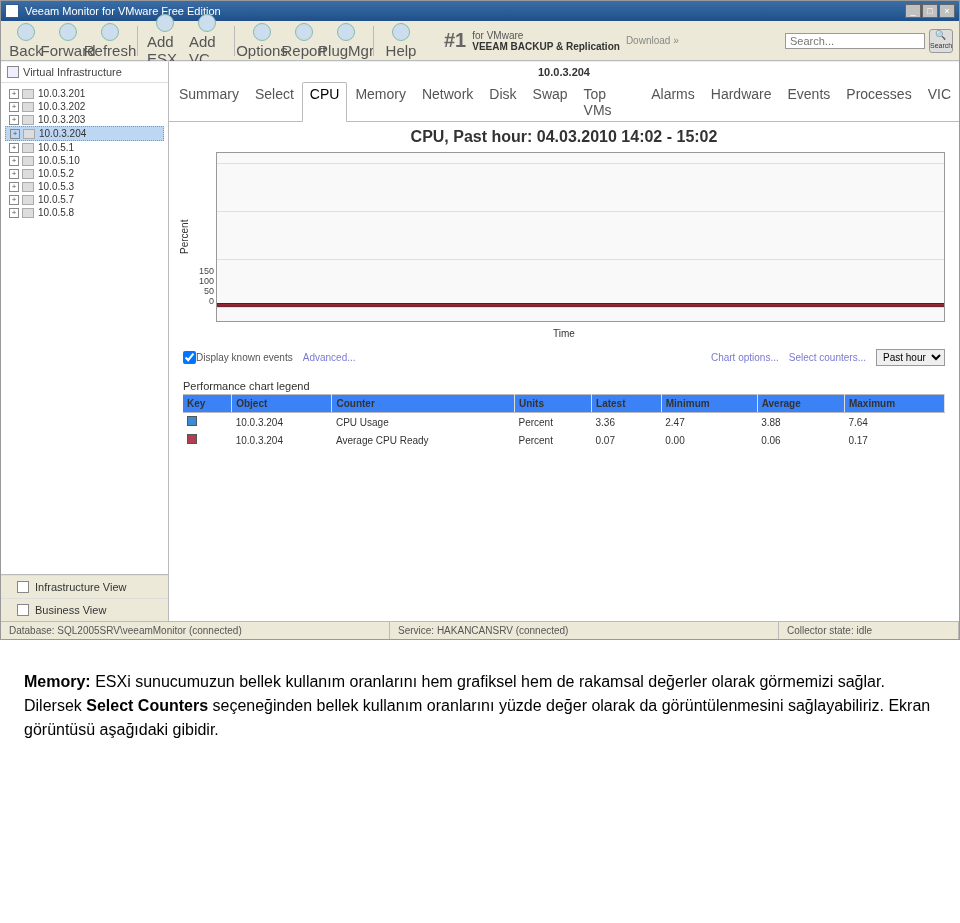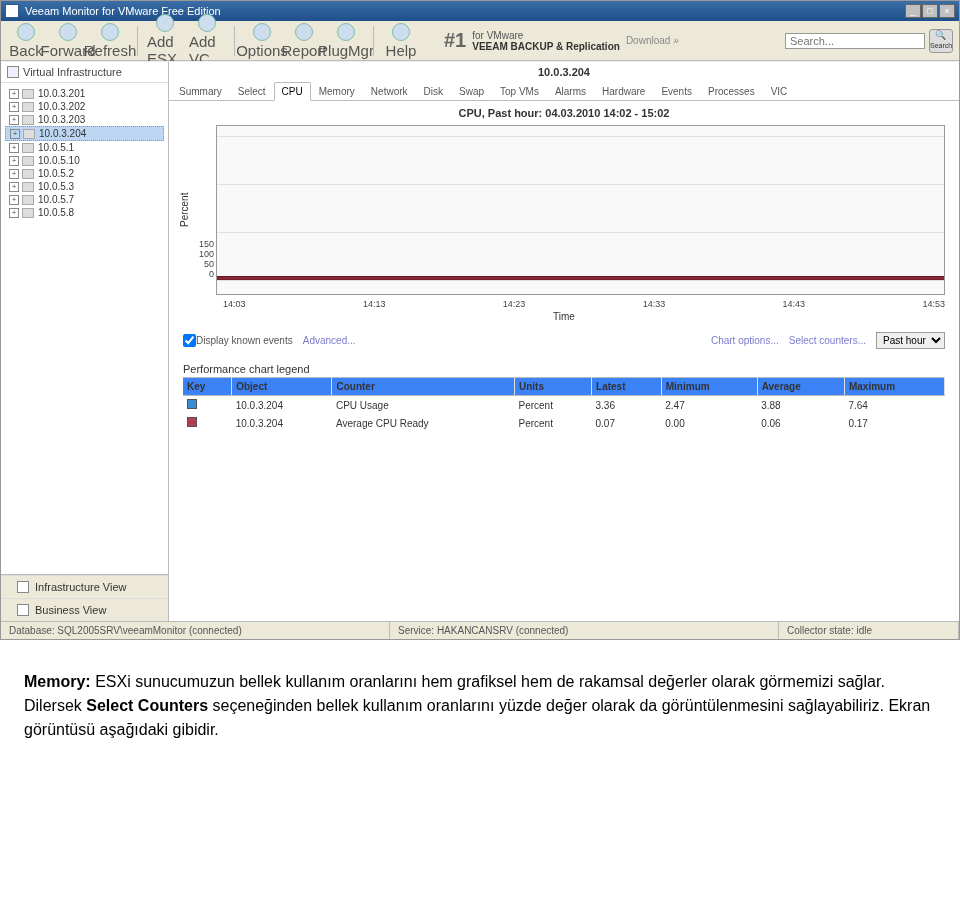--- a/index.html
+++ b/index.html
@@ -28,24 +28,24 @@
   .tree { flex: 1; padding: 4px 4px; overflow: auto; font-size: 10px; }
   .tree-item { display: flex; align-items: center; padding: 1px 0 1px 4px; }
   .tree-item.selected { background: #bdd6f2; border: 1px dotted #6a8; }
   .exp { width: 10px; height: 10px; border: 1px solid #888; font-size: 8px; text-align: center; line-height: 8px; margin-right: 3px; color: #555; }
   .node-icon { width: 12px; height: 10px; background: #ddd; border: 1px solid #aaa; margin-right: 4px; }
   .side-tabs { border-top: 1px solid #bbb; }
   .side-tab { display: flex; align-items: center; padding: 5px 16px; font-size: 11px; border-top: 1px solid #ddd; background: #ece9d8; }
   .side-tab .st-icon { width: 12px; height: 12px; border: 1px solid #888; margin-right: 6px; background: #fff; }
   .content-area { flex: 1; display: flex; flex-direction: column; background: #fff; border-top: 1px solid #eee; }
   .host-title { text-align: center; font-size: 11px; font-weight: bold; padding: 4px 0; }
-  .subtabs { display: flex; border-bottom: 1px solid #bbb; font-size: 10px; padding-left: 2px; }
+  .subtabs { display: flex; border-bottom: 1px solid #bbb; font-size: 14px; padding-left: 2px; }
   .subtab { padding: 3px 7px; border: 1px solid transparent; border-bottom: none; color: #555; }
   .subtab.active { border: 1px solid #bbb; border-bottom: 1px solid #fff; background: #fff; margin-bottom: -1px; border-radius: 2px 2px 0 0; color: #000; }
-  .chart-title { text-align: center; font-size: 11px; font-weight: bold; padding: 6px 0 2px; }
+  .chart-title { text-align: center; font-size: 16px; font-weight: bold; padding: 6px 0 2px; }
   .chart-wrap { display: flex; align-items: stretch; padding: 4px 14px 4px 8px; }
   .ylabel { writing-mode: vertical-rl; transform: rotate(180deg); font-size: 10px; text-align: center; padding: 0 2px; color: #333; }
   .yaxis { display: flex; flex-direction: column; justify-content: flex-end; font-size: 9px; color: #444; padding: 10px 2px 16px 0; text-align: right; width: 24px; }
   .plot { flex: 1; position: relative; border: 1px solid #999; height: 170px; background: #f9f9f9; }
   .plot-inner { position: absolute; left: 0; right: 0; bottom: 14px; top: 10px; }
   .gridline { position: absolute; left: 0; right: 0; border-top: 1px solid #e0e0e0; }
   .plot-band { position: absolute; left: 0; right: 0; height: 4px; bottom: 0; background: linear-gradient(#9a2b3a,#6e1f29); border-top: 1px solid #5a1820; }
   .xaxis-row { display: flex; padding-left: 54px; padding-right: 14px; font-size: 9px; color: #444; justify-content: space-between; }
   .xlabel { text-align: center; font-size: 10px; padding: 2px 0 6px; color: #333; }
   .chart-opts { display: flex; align-items: center; padding: 4px 14px 8px 14px; font-size: 10px; color: #555; gap: 10px; }
@@ -235,28 +235,20 @@
         <div class="plot">
           <div class="plot-inner">
             <div class="gridline" style="top:0%"></div>
             <div class="gridline" style="top:33.3%"></div>
             <div class="gridline" style="top:66.6%"></div>
             <div class="gridline" style="top:100%"></div>
             <div class="plot-band"></div>
           </div>
         </div>
       </div>
-      <div class="xaxis-row" id="xaxis">
-          <div>14:03</div>
-          <div>14:13</div>
-          <div>14:23</div>
-          <div>14:33</div>
-          <div>14:43</div>
-          <div>14:53</div>
-        </div>
       <div class="xlabel">Time</div>
 
       <div class="chart-opts">
         <label>
             <input type="checkbox" checked="" style=""> 
             <span>Display known events</span>
           </label>
         <a href="#">Advanced...</a>
         <div class="spacer"></div>
         <a href="#">Chart options...</a>

